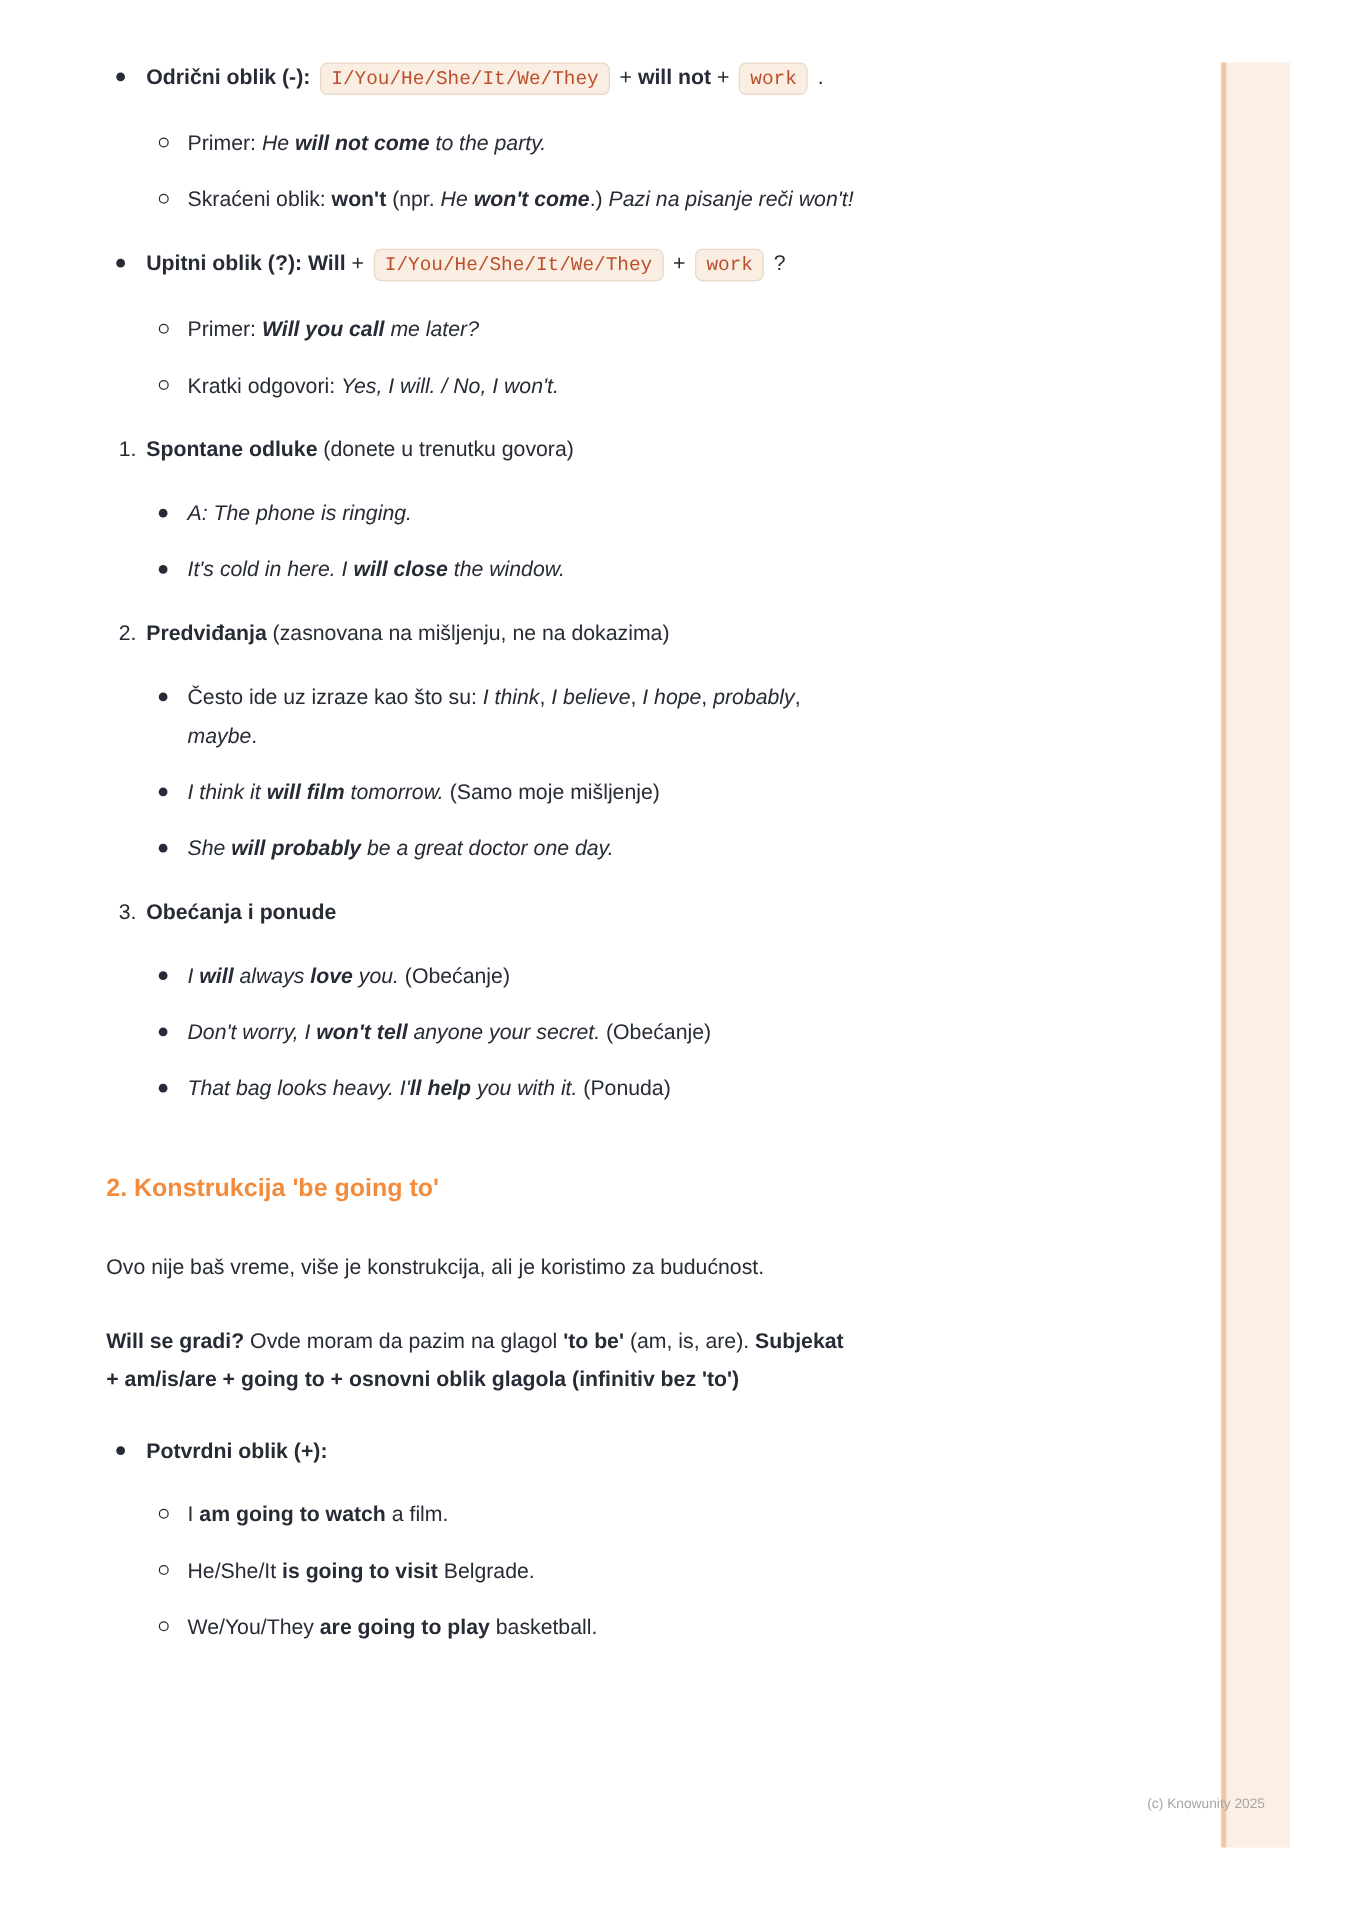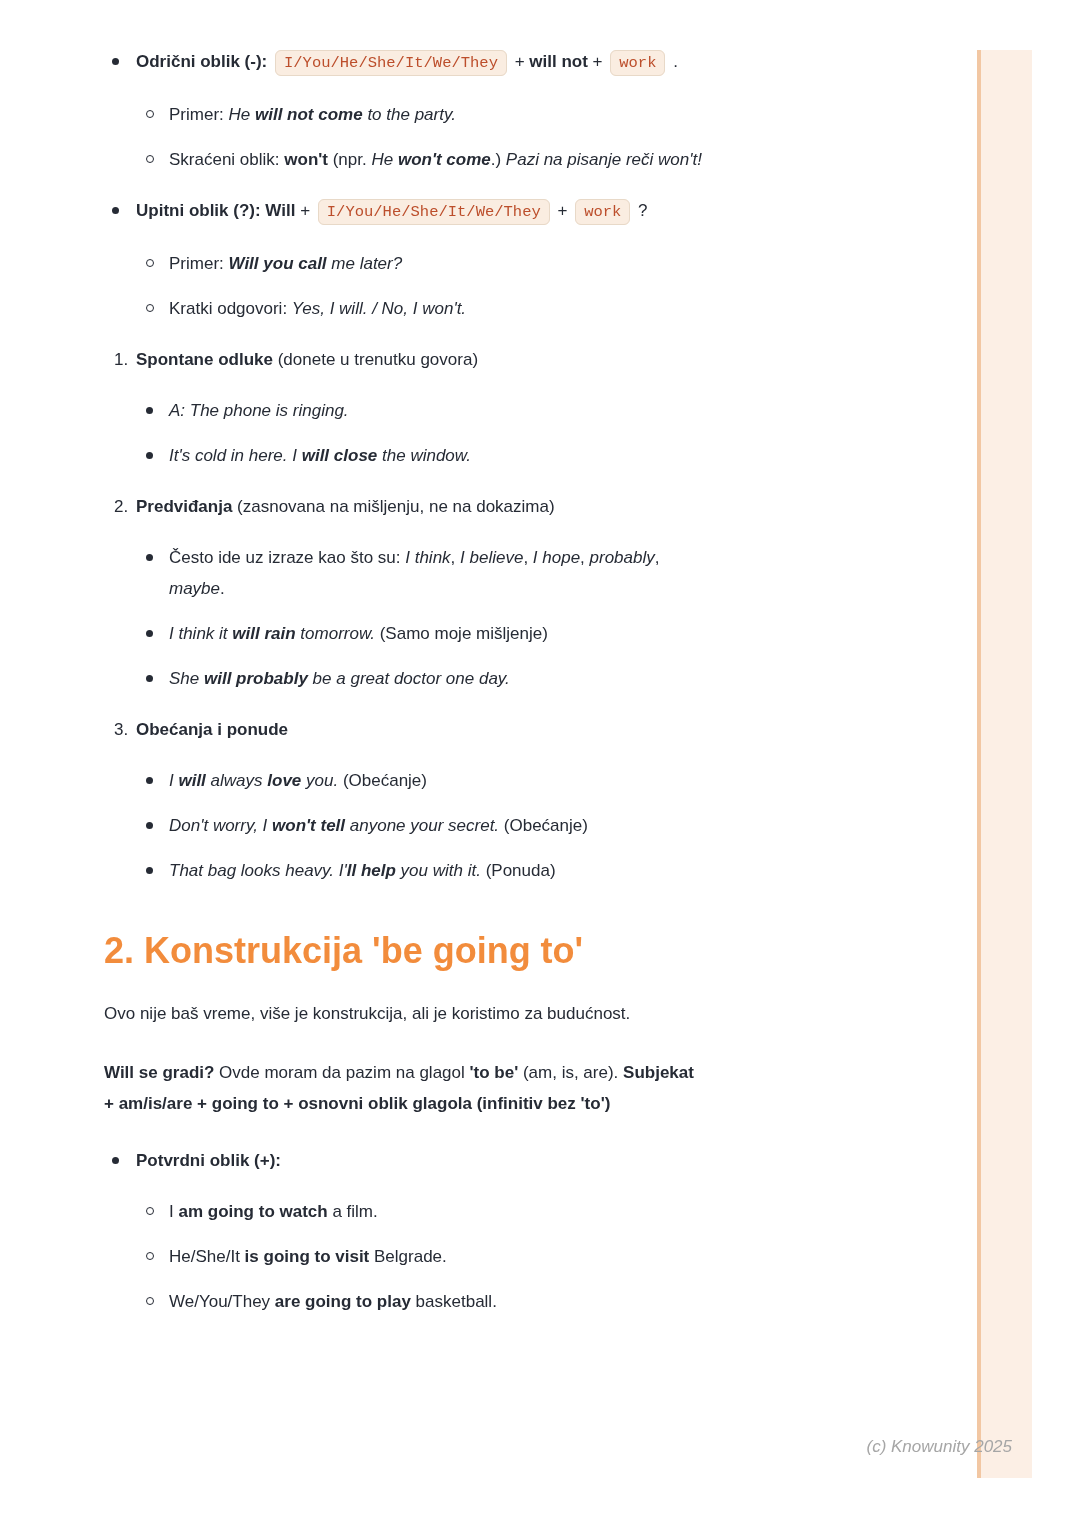--- a/index.html
+++ b/index.html
@@ -5,21 +5,21 @@
   html,body{margin:0;padding:0;}
   .page{
     position:relative;
     width:1080px;height:1528px;
     background:#ffffff;
     font-family:"Liberation Sans", sans-serif;
     color:var(--ink,#262b35);
     overflow:hidden;
   }
   .content{
-    position:absolute;left:104px;top:26px;width:770px;
+    position:absolute;left:85px;top:26px;width:770px;
     font-size:17px;line-height:31px;
   }
   
   .li{display:flex;margin:14px 0;}
   .li-disc1{margin:20px 0;padding-left:8px;}
   .li-num{margin:20px 0;padding-left:10px;}
   .li-disc1 > .marker{width:24px;}
   .li-num  > .marker{width:22px;}
   .li-circle2,.li-disc2{padding-left:42px;}
   .li-circle2 > .marker,.li-disc2 > .marker{width:23px;}
@@ -43,38 +43,37 @@
     background:var(--chip-bg,#faede1);
     border:1px solid var(--chip-border,#e8d9c8);
     border-radius:6px;
     padding:3px 8px;
     margin:0 3px;
     white-space:nowrap;
   }
   
   .h2{
     color:var(--accent,#f28c3c);
-    font-size:36px;line-height:38px;font-weight:bold;
+    font-size:20px;line-height:38px;font-weight:bold;
     margin:46px 0 26px;
   }
   .para{margin:28px 0 26px;}
   
   .strip{
     position:absolute;top:50px;right:48px;
     width:51px;height:1428px;
     background:var(--strip-bg,#fcefe5);
     border-left:4px solid var(--strip-edge,#f2c7a3);
     z-index:1;
   }
   
   .footer{
     position:absolute;top:1437px;right:68px;
-    font-size:17px;color:var(--muted,#a6a6a6);
+    font-size:11px;color:var(--muted,#a6a6a6);
     z-index:2;
-    font-style:italic;
   }
 </style>
 </head>
 <body>
 
 <div class="page" style="background: rgb(255, 255, 255);">
   <div class="content">
       <div class="li li-disc1">
         <span class="marker dot"></span>
         <span class="txt"><span class="b">Odrični oblik (-): </span><code class="chip">I/You/He/She/It/We/They</code><span> + </span><span class="b">will not</span><span> + </span><code class="chip">work</code><span> .</span></span>
@@ -114,21 +113,21 @@
       <div class="li li-num">
         <span class="marker">2.</span>
         <span class="txt"><span class="b">Predviđanja</span><span> (zasnovana na mišljenju, ne na dokazima)</span></span>
       </div>
       <div class="li li-disc2">
         <span class="marker dot"></span>
         <span class="txt"><span>Često ide uz izraze kao što su: </span><span class="i">I think</span><span>, </span><span class="i">I believe</span><span>, </span><span class="i">I hope</span><span>, </span><span class="i">probably</span><span>,</span><br><span class="i">maybe</span><span>.</span></span>
       </div>
       <div class="li li-disc2">
         <span class="marker dot"></span>
-        <span class="txt"><span class="i">I think it </span><span class="b i">will rain</span><span class="i"> tomorrow.</span><span> (Samo moje mišljenje)</span></span>
+        <span class="txt"><span class="i">I think it </span><span class="b i">will film</span><span class="i"> tomorrow.</span><span> (Samo moje mišljenje)</span></span>
       </div>
       <div class="li li-disc2">
         <span class="marker dot"></span>
         <span class="txt"><span class="i">She </span><span class="b i">will probably</span><span class="i"> be a great doctor one day.</span></span>
       </div>
       <div class="li li-num">
         <span class="marker">3.</span>
         <span class="txt"><span class="b">Obećanja i ponude</span></span>
       </div>
       <div class="li li-disc2">

